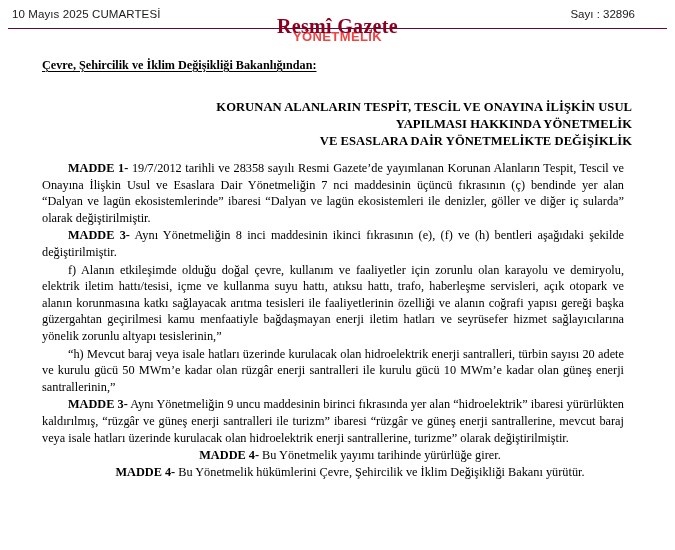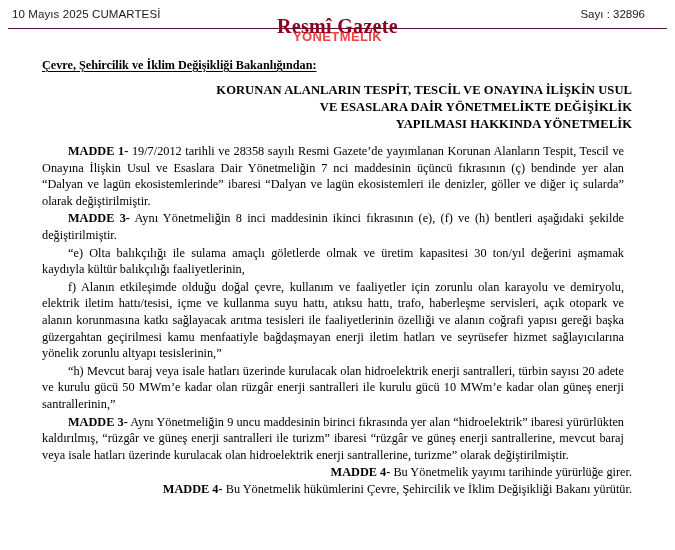--- a/index.html
+++ b/index.html
@@ -49,21 +49,21 @@
     font-size: 20px;
     color: #8B0020;
     letter-spacing: 0.3px;
     pointer-events: none;
   }
   .masthead-issue {
     font-family: "Liberation Sans", "DejaVu Sans", sans-serif;
     font-size: 11.5px;
     color: #1a1a1a;
     white-space: nowrap;
-    margin-right: 20px;
+    margin-right: 30px;
   }
   .masthead-rule {
     height: 0;
     border-top: 1.6px solid #5B0B3F;
     margin: 0 8px 0 8px;
   }
 
   
   .section-heading {
     text-align: center;
@@ -79,21 +79,21 @@
   .content {
     padding: 0 43px 0 42px;
     margin-top: 14px;
   }
 
   .issuer {
     font-size: 12.2px;
     font-weight: bold;
     text-decoration: underline;
     text-underline-offset: 1.5px;
-    margin-bottom: 9px;
+    margin-bottom: 26px;
   }
 
   .doc-title {
     text-align: right;
     font-weight: bold;
     font-size: 12.6px;
     line-height: 17px;
     letter-spacing: 0.05px;
     margin: 0 0 10px 0;
   }
@@ -106,21 +106,21 @@
     line-height: 16.6px;
     margin: 0 8px 1px 0;
     text-indent: 26px;
     hyphens: none;
   }
   p.para .madde {
     font-weight: bold;
   }
 
   p.final {
-    text-align: right;
+    text-align: center;
     text-indent: 26px;
     font-size: 12.3px;
     line-height: 16.6px;
     margin: 0;
   }
   p.final .madde { font-weight: bold; }
 </style>
 </head>
 <body>
 
@@ -134,29 +134,28 @@
   <div class="masthead-rule"></div>
 
   <div class="section-heading">YÖNETMELİK</div>
 
   <div class="content">
 
     <div class="issuer">Çevre, Şehircilik ve İklim Değişikliği Bakanlığından:</div>
 
     <div class="doc-title">
       <span class="tline">KORUNAN ALANLARIN TESPİT, TESCİL VE ONAYINA İLİŞKİN USUL</span>
+      <span class="tline">YAPILMASI HAKKINDA YÖNETMELİK</span>
       <span class="tline">VE ESASLARA DAİR YÖNETMELİKTE DEĞİŞİKLİK</span>
-      <span class="tline">YAPILMASI HAKKINDA YÖNETMELİK</span>
     </div>
 
     <p class="para"><span class="madde">MADDE 1-</span><span> 19/7/2012 tarihli ve 28358 sayılı Resmi Gazete’de yayımlanan Korunan Alanların Tespit, Tescil ve Onayına İlişkin Usul ve Esaslara Dair Yönetmeliğin 7 nci maddesinin üçüncü fıkrasının (ç) bendinde yer alan “Dalyan ve lagün ekosistemlerinde” ibaresi “Dalyan ve lagün ekosistemleri ile denizler, göller ve diğer iç sularda” olarak değiştirilmiştir.</span></p>
 
     <p class="para"><span class="madde">MADDE 3-</span><span> Aynı Yönetmeliğin 8 inci maddesinin ikinci fıkrasının (e), (f) ve (h) bentleri aşağıdaki şekilde değiştirilmiştir.</span></p>
 
-    <p class="para">“e) Olta balıkçılığı ile sulama amaçlı göletlerde olmak ve üretim kapasitesi 30 ton/yıl değerini aşmamak kaydıyla kültür balıkçılığı faaliyetlerinin,</p>
 
     <p class="para">f) Alanın etkileşimde olduğu doğal çevre, kullanım ve faaliyetler için zorunlu olan karayolu ve demiryolu, elektrik iletim hattı/tesisi, içme ve kullanma suyu hattı, atıksu hattı, trafo, haberleşme servisleri, açık otopark ve alanın korunmasına katkı sağlayacak arıtma tesisleri ile faaliyetlerinin özelliği ve alanın coğrafi yapısı gereği başka güzergahtan geçirilmesi kamu menfaatiyle bağdaşmayan enerji iletim hatları ve seyrüsefer hizmet sağlayıcılarına yönelik zorunlu altyapı tesislerinin,”</p>
 
     <p class="para">“h) Mevcut baraj veya isale hatları üzerinde kurulacak olan hidroelektrik enerji santralleri, türbin sayısı 20 adete ve kurulu gücü 50 MWm’e kadar olan rüzgâr enerji santralleri ile kurulu gücü 10 MWm’e kadar olan güneş enerji santrallerinin,”</p>
 
     <p class="para"><span class="madde">MADDE 3-</span><span> Aynı Yönetmeliğin 9 uncu maddesinin birinci fıkrasında yer alan “hidroelektrik” ibaresi yürürlükten kaldırılmış, “rüzgâr ve güneş enerji santralleri ile turizm” ibaresi “rüzgâr ve güneş enerji santrallerine, mevcut baraj veya isale hatları üzerinde kurulacak olan hidroelektrik enerji santrallerine, turizme” olarak değiştirilmiştir.</span></p>
 
     <p class="final"><span class="madde">MADDE 4-</span><span> Bu Yönetmelik yayımı tarihinde yürürlüğe girer.</span></p>
 
     <p class="final"><span class="madde">MADDE 4-</span><span> Bu Yönetmelik hükümlerini Çevre, Şehircilik ve İklim Değişikliği Bakanı yürütür.</span></p>

